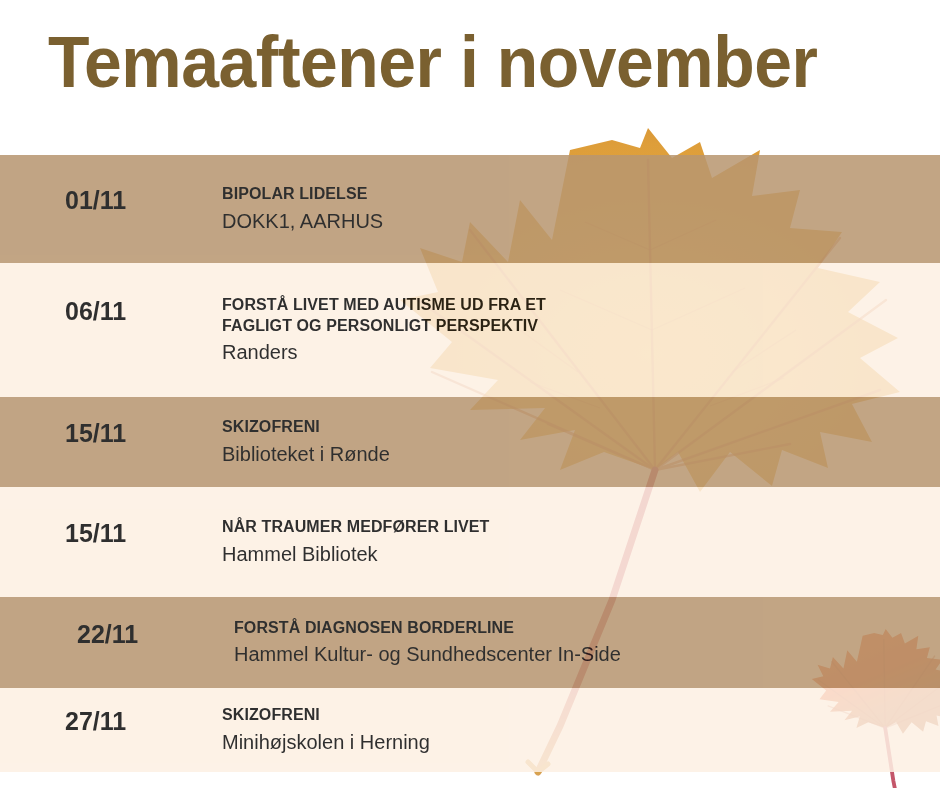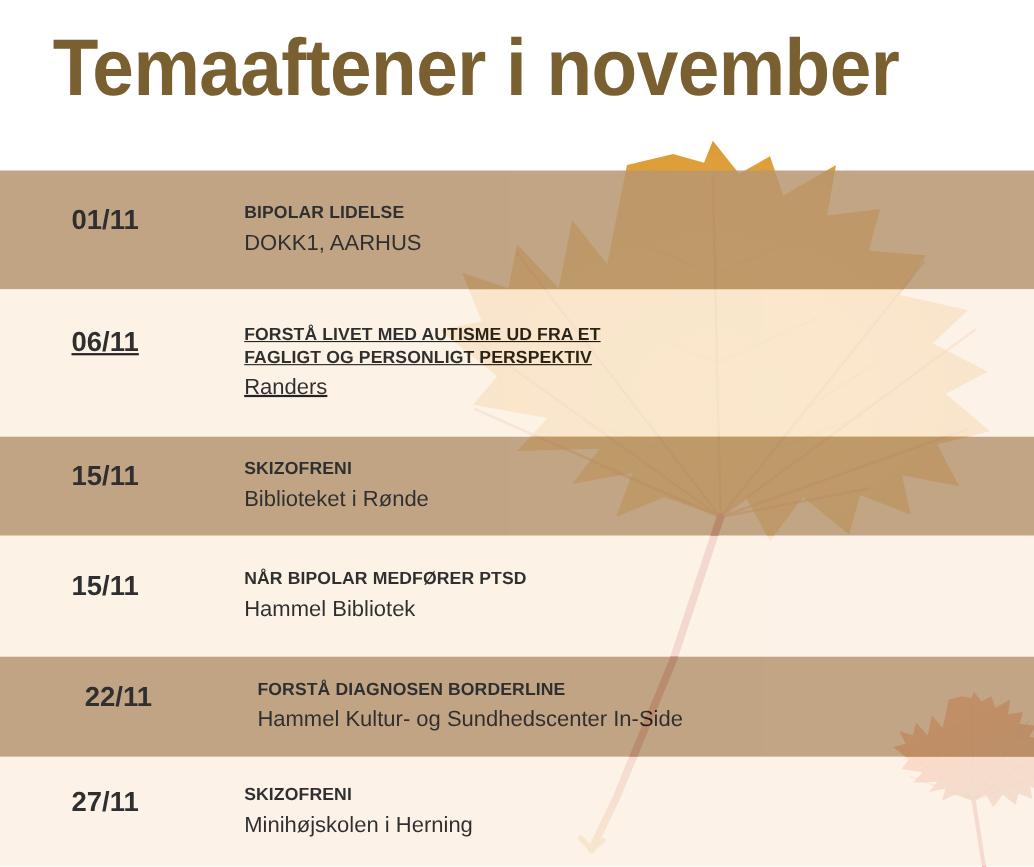--- a/index.html
+++ b/index.html
@@ -96,21 +96,21 @@
     margin-top:3px;
     white-space:nowrap;
   }
 
   
   .h108 { height:108px; }
   .h134 { height:134px; }
   .h90  { height:90px; }
   .h110 { height:110px; }
   .h91  { height:91px; }
-  .h100 { height:100px; }
+  .h100 { height:84px; }
 </style>
 </head>
 <body>
 
 <div id="poster">
 
   <div class="title-area">
     <h1 class="poster-title">Temaaftener i november</h1>
   </div>
 
@@ -207,21 +207,21 @@
     <div class="row tan h108" style="opacity: 0.86;">
       <div class="row-inner">
         <div class="row-date">01/11</div>
         <div class="row-body">
           <div class="row-title">BIPOLAR LIDELSE</div>
           <div class="row-venue">DOKK1, AARHUS</div>
         </div>
       </div>
     </div>
 
-    <div class="row cream h134" style="opacity: 0.86; text-decoration: underline;">
+    <div class="row cream h134" style="opacity: 0.86;">
       <div class="row-inner">
         <div class="row-date">06/11</div>
         <div class="row-body">
           <div class="row-title">FORSTÅ LIVET MED AUTISME UD FRA ET</div>
           <div class="row-title">FAGLIGT OG PERSONLIGT PERSPEKTIV</div>
           <div class="row-venue">Randers</div>
         </div>
       </div>
     </div>
 
@@ -232,21 +232,21 @@
           <div class="row-title">SKIZOFRENI</div>
           <div class="row-venue">Biblioteket i Rønde</div>
         </div>
       </div>
     </div>
 
     <div class="row cream h110" style="opacity: 0.86;">
       <div class="row-inner">
         <div class="row-date">15/11</div>
         <div class="row-body">
-          <div class="row-title">NÅR BIPOLAR MEDFØRER PTSD</div>
+          <div class="row-title">NÅR TRAUMER MEDFØRER LIVET</div>
           <div class="row-venue">Hammel Bibliotek</div>
         </div>
       </div>
     </div>
 
     <div class="row tan h91" style="opacity: 0.86; padding-left: 12px;">
       <div class="row-inner">
         <div class="row-date">22/11</div>
         <div class="row-body">
           <div class="row-title">FORSTÅ DIAGNOSEN BORDERLINE</div>

